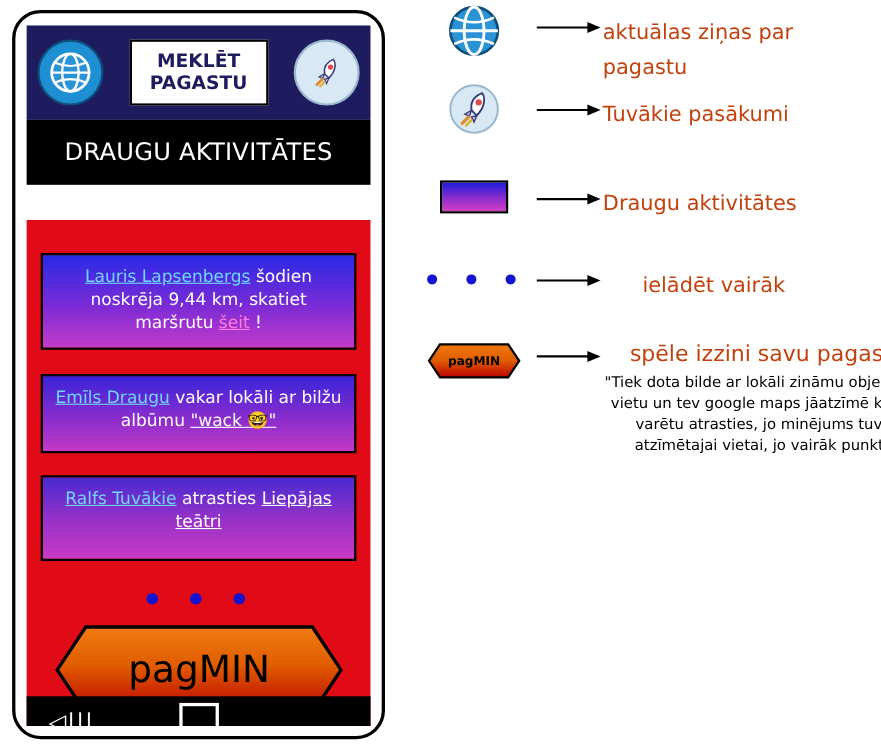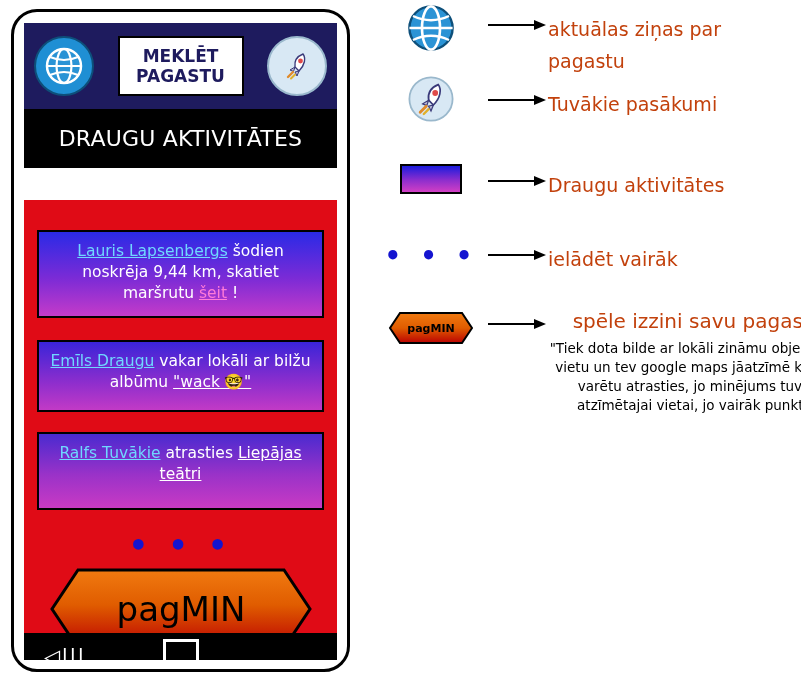--- a/index.html
+++ b/index.html
@@ -387,21 +387,21 @@
 <div class="legend-row" style="left:376px; top:240px; width:420px;">
   <div class="legend-sym" style="padding-top:6px;">
     <span class="legend-dots">• • •</span>
   </div>
   <div class="arrow" style="padding-top:8px;">
     <svg width="62" height="14" viewBox="0 0 62 14">
       <line x1="2" y1="7" x2="52" y2="7" stroke="#000" stroke-width="2"></line>
       <polygon points="60,7 48,2 48,12" fill="#000"></polygon>
     </svg>
   </div>
-  <div class="legend-text" style="padding-top:3px;">ielādēt vairāk</div>
+  <div class="legend-text" style="padding-top:3px;margin-left:36px;">ielādēt vairāk</div>
 </div>
 
 <div class="legend-row" style="left:376px; top:305px; width:420px;">
   <div class="legend-sym" style="padding-top:6px;">
     <div class="mini-hex">
       <svg width="86" height="34" viewBox="0 0 86 34">
         <defs>
           <linearGradient id="hexgrad2" x1="0" y1="0" x2="0" y2="1">
             <stop offset="0%" stop-color="#f07a10"></stop>
             <stop offset="50%" stop-color="#e05c00"></stop>

